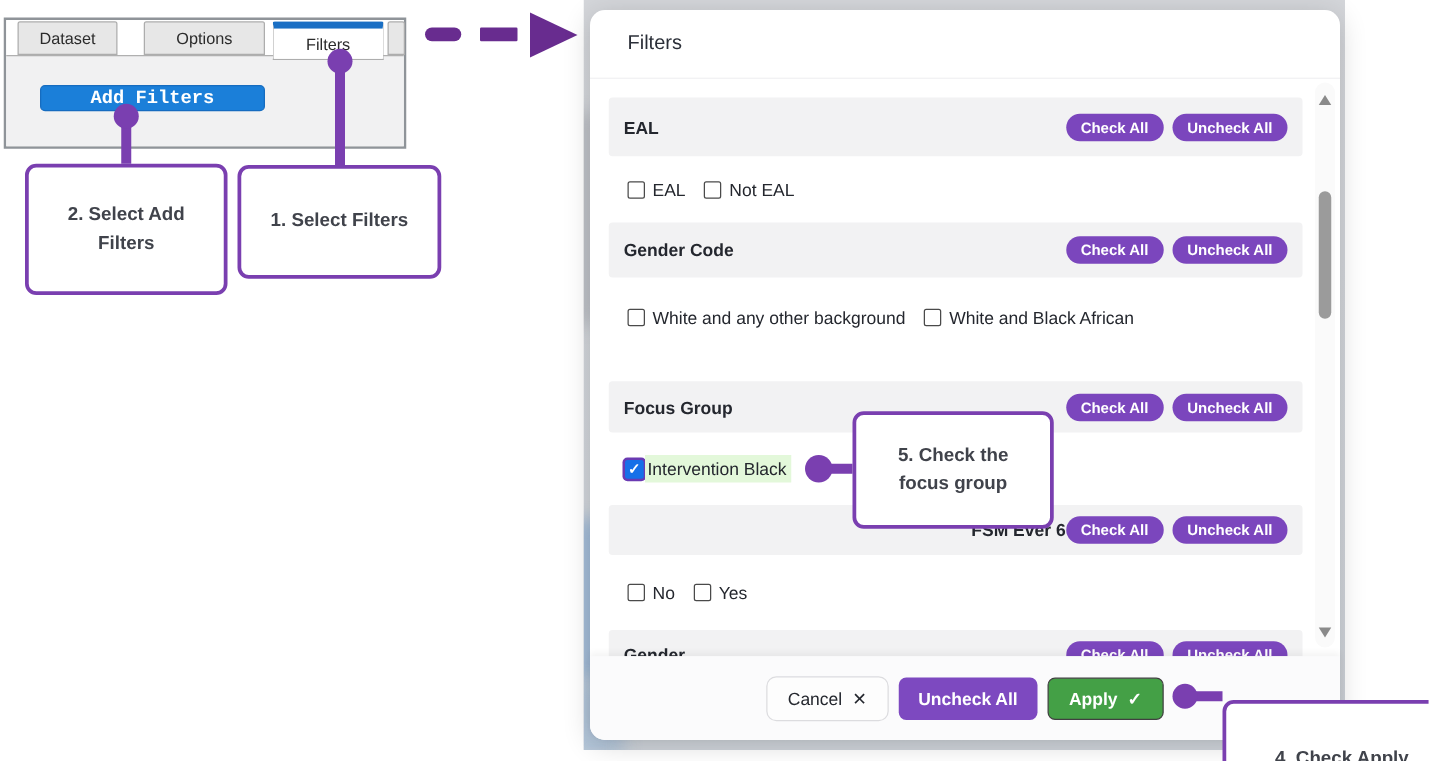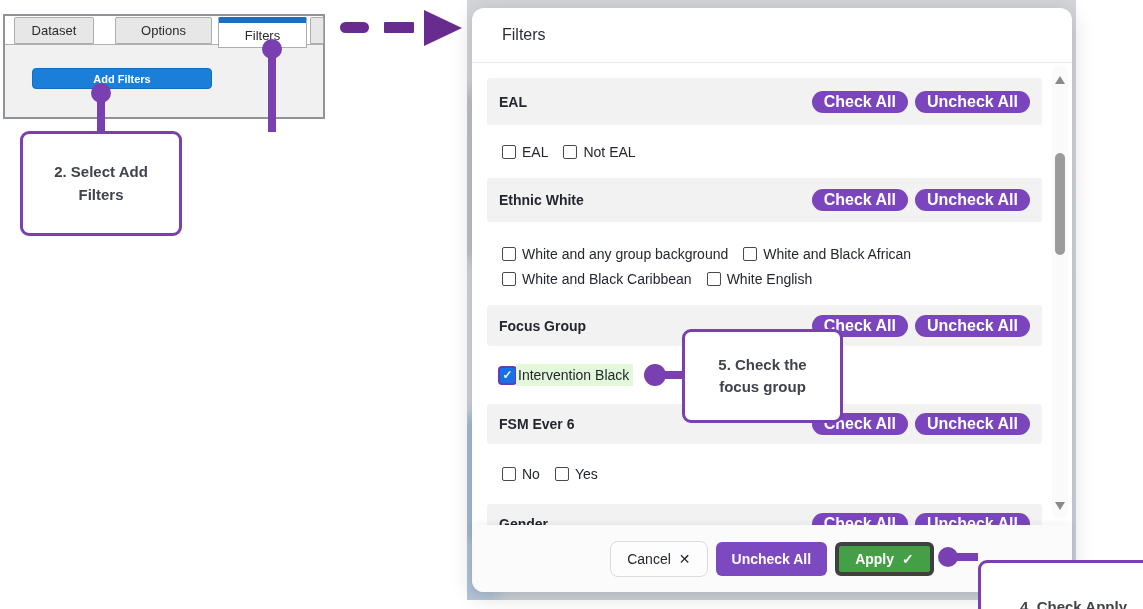--- a/index.html
+++ b/index.html
@@ -18,21 +18,21 @@
     font-size:13px; color:#2b2b2b; cursor:pointer; }
   .tab.t0 { left:9px;  width:80px; }
   .tab.t1 { left:110px; width:97px; }
   .tab.active { left:213px; width:89px; height:31px; background:#ffffff;
     border-top:6px solid #1a6fc4; z-index:3; }
   .tab.frag { left:305px; width:14px; }
   .panel-body { position:absolute; left:0; top:28px; right:0; bottom:0;
     background:#f1f1f2; border-top:1px solid #b0b0b0; }
   .add-filters { position:absolute; left:27px; top:23px; width:180px; height:21px;
     background:#1b7fd9; border:1px solid #166cc0; border-radius:4px;
-    color:#fff; font-weight:bold; font-size:11px; font-family:Liberation Sans, sans-serif;
+    color:#fff; font-weight:bold; font-size:15px; font-family:Liberation Mono, monospace;
     display:flex; align-items:center; justify-content:center; cursor:pointer; }
   
   .dot { position:absolute; border-radius:50%; background:#7a3fb0; z-index:30; }
   .conn { position:absolute; background:#7a3fb0; z-index:29; }
   .callout { position:absolute; background:#ffffff; border:3px solid #7a3fb0;
     border-radius:9px; display:flex; align-items:center; justify-content:center;
     text-align:center; font-size:15px; font-weight:bold; color:#40434b;
     line-height:1.5; z-index:31; }
   
   .dash { position:absolute; top:22px; height:11px; background:#682c8f; }
@@ -56,21 +56,21 @@
     padding-left:30px; font-size:16px; color:#2b2f38;
     border-radius:12px 12px 0 0; }
   .modal-body { position:absolute; left:0; top:55px; width:578px; height:462px;
     overflow:hidden; }
   .sec-header { position:absolute; left:15px; width:555px;
     background:#f2f2f3; border-radius:3px; display:flex; align-items:center;
     justify-content:space-between; padding:0 12px; }
   .sec-title { font-size:14px; font-weight:bold; color:#24272e; }
   .sec-btns { display:flex; gap:7px; }
   .pill { height:22px; padding:0 12px; border:none; border-radius:11px;
-    background:#7b46bd; color:#fff; font-size:16px; font-weight:bold;
+    background:#7b46bd; color:#fff; font-size:12px; font-weight:bold;
     font-family:inherit; display:flex; align-items:center; cursor:pointer; }
   .cbx-row { position:absolute; left:30px; height:22px; display:flex;
     align-items:center; gap:15px; }
   .opt { display:flex; align-items:center; gap:6px; font-size:14px;
     color:#24272e; cursor:pointer; }
   .cbx { width:14px; height:14px; border:1.4px solid #4a4a4a; border-radius:2px;
     background:#fff; flex:0 0 auto; }
   .cbx.checked { width:15px; height:15px; border:none; background:#1670e8;
     box-shadow:0 0 0 2px #6a3ab2; color:#fff; font-size:12px; font-weight:bold;
     display:flex; align-items:center; justify-content:center; }
@@ -90,21 +90,21 @@
     background:#fbfbfc; border-radius:0 0 12px 12px;
     box-shadow:0 -2px 6px rgba(0,0,0,.05);
     display:flex; align-items:center; justify-content:center; gap:8px; }
   .btn { height:34px; border-radius:6px; font-size:14px; font-weight:bold;
     font-family:inherit; display:flex; align-items:center; gap:8px;
     padding:0 16px; cursor:pointer; border:none; }
   .btn.cancel { height:36px; background:#fdfdfd; border:1px solid #dcdcdf;
     color:#24272e; font-weight:normal; border-radius:8px;text-align:right; }
   .btn.cancel .xic { font-size:14px; }
   .btn.uncheck { background:#7d49c0; color:#fff; }
-  .btn.apply { background:#44a046; border:4px solid #404040; color:#fff; }
+  .btn.apply { background:#44a046; border:1px solid #404040; color:#fff; }
 </style>
 </head>
 <body>
 
 <div class="canvas">
 
   <div class="tabpanel">
     <div class="tabstrip">
       <div class="tab t0">Dataset</div>
       <div class="tab t1">Options</div>
@@ -117,20 +117,21 @@
   </div>
 
   <div>
     <div class="dash d1"></div>
     <div class="dash d2"></div>
     <div class="ahead"></div>
   </div>
 
   <div class="dot" style="left:262px; top:39px; width:20px; height:20px;"></div>
   <div class="conn" style="left:268px; top:49px; width:8px; height:83px;"></div>
+  <div class="callout" style="left:190px; top:132px; width:163px; height:91px; padding:0 10px;">1. Select Filters</div>
 
   <div class="dot" style="left:91px; top:83px; width:20px; height:20px;"></div>
   <div class="conn" style="left:97px; top:93px; width:8px; height:38px;"></div>
   <div class="callout" style="left:20px; top:131px; width:162px; height:105px; padding:0 27px;">2. Select Add Filters</div>
 
   <div class="backdrop">
     <div class="blob b1"></div>
     <div class="blob b2"></div>
     <div class="blob b3"></div>
   </div>
@@ -154,62 +155,52 @@
           <span class="cbx"></span>
           <span>EAL</span>
         </label>
         <label class="opt">
           <span class="cbx"></span>
           <span>Not EAL</span>
         </label>
       </div>
 
       <div class="sec-header" style="top:115px; height:44px;">
-        <span class="sec-title">Ethnic White</span>
+        <span class="sec-title">Gender Code</span>
         <span class="sec-btns">
           <button class="pill">Check All</button>
           <button class="pill">Uncheck All</button>
         </span>
       </div>
       <div class="cbx-row" style="top:180px;">
         <label class="opt">
           <span class="cbx"></span>
-          <span>White and any group background</span>
+          <span>White and any other background</span>
         </label>
         <label class="opt">
           <span class="cbx"></span>
           <span>White and Black African</span>
-        </label>
-      </div>
-      <div class="cbx-row" style="top:205px;">
-        <label class="opt">
-          <span class="cbx"></span>
-          <span>White and Black Caribbean</span>
-        </label>
-        <label class="opt">
-          <span class="cbx"></span>
-          <span>White English</span>
         </label>
       </div>
 
       <div class="sec-header" style="top:242px; height:41px;">
         <span class="sec-title">Focus Group</span>
         <span class="sec-btns">
           <button class="pill">Check All</button>
           <button class="pill">Uncheck All</button>
         </span>
       </div>
       <div class="cbx-row" style="top:299px; left:28px; height:26px; gap:0;">
         <label class="opt" style="gap:1px;">
           <span class="cbx checked">✓</span>
           <span class="hl-green">Intervention Black</span>
         </label>
       </div>
 
-      <div class="sec-header" style="top:341px; height:40px;">
+      <div class="sec-header" style="top:341px; height:40px;justify-content:flex-end;">
         <span class="sec-title">FSM Ever 6</span>
         <span class="sec-btns">
           <button class="pill">Check All</button>
           <button class="pill">Uncheck All</button>
         </span>
       </div>
       <div class="cbx-row" style="top:400px; ">
         <label class="opt">
           <span class="cbx"></span>
           <span>No</span>

